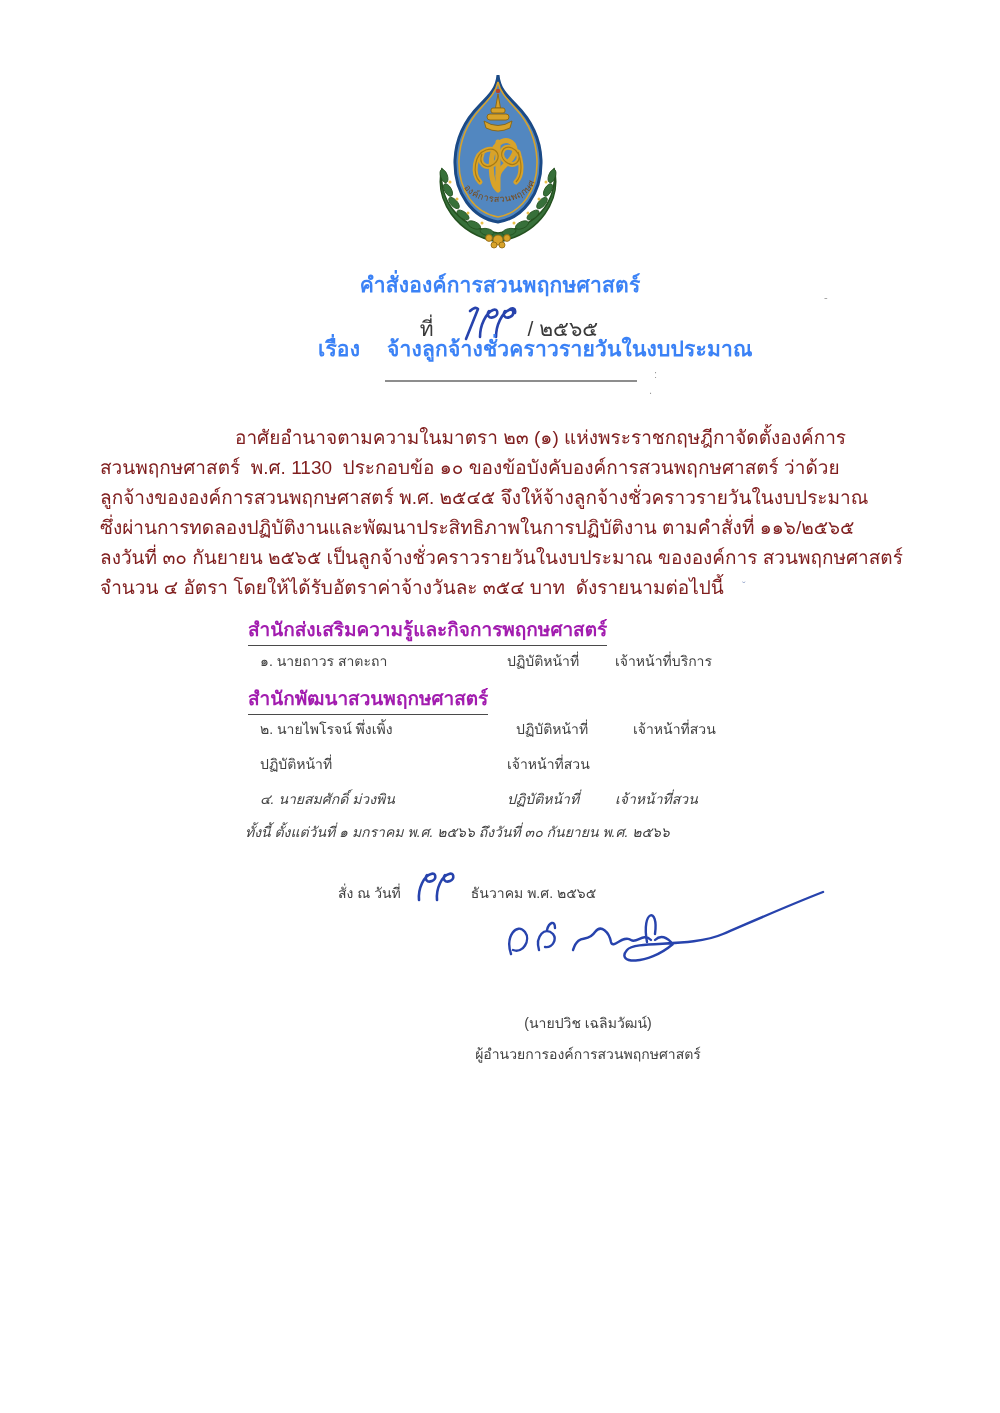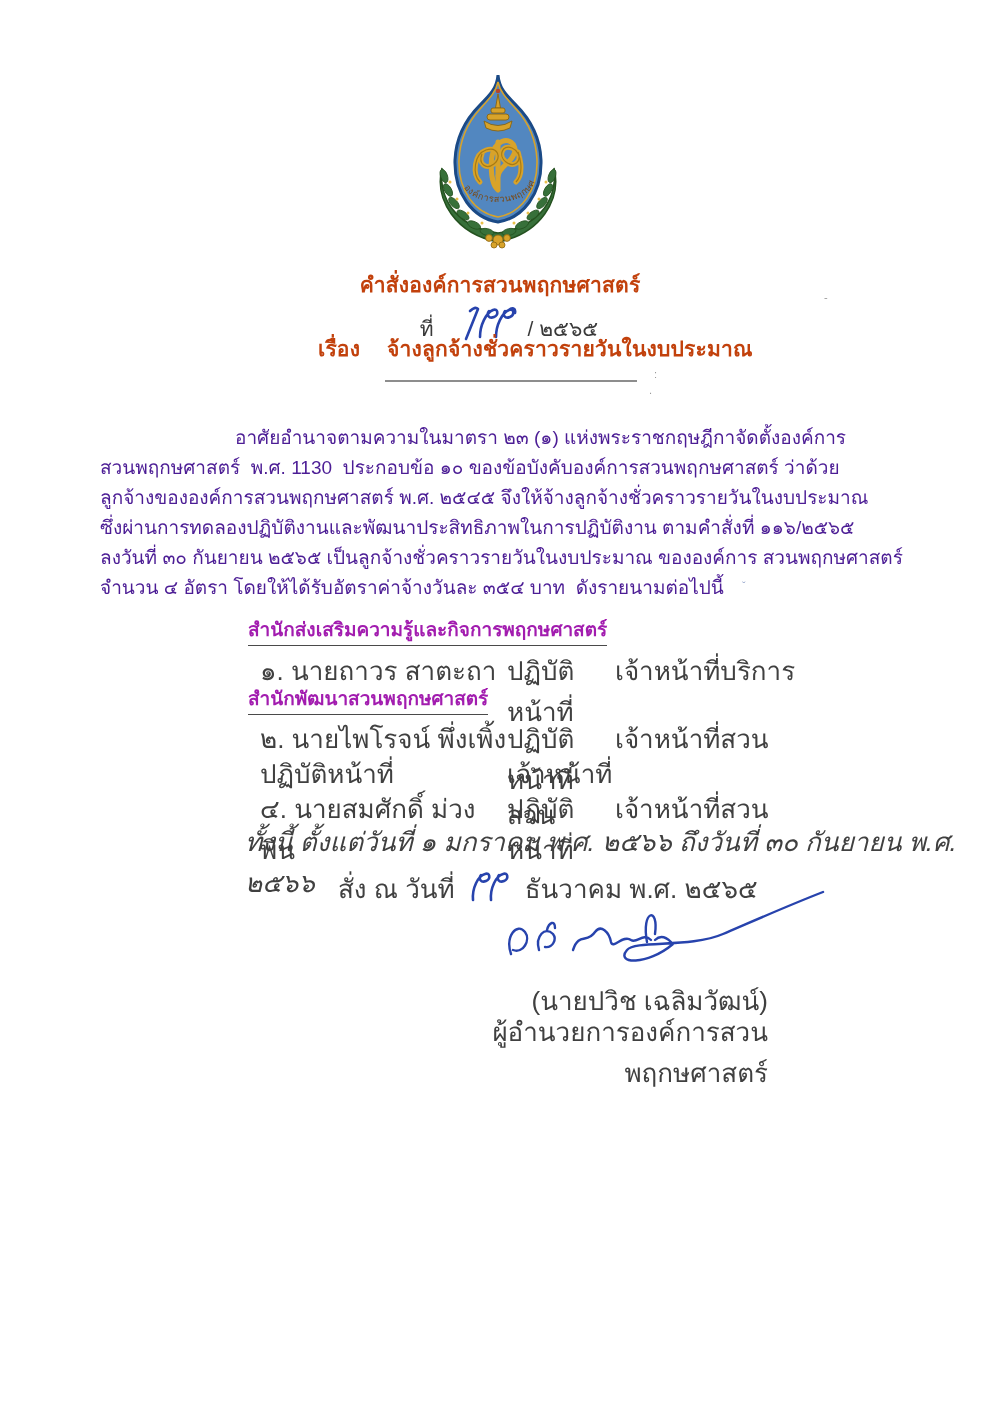--- a/index.html
+++ b/index.html
@@ -7,31 +7,31 @@
     position:relative;
     width:1000px;height:1413px;
     margin:0 auto;
     background:#ffffff;
     overflow:hidden;
     font-family:"Liberation Sans", sans-serif;
     color:#3f3f3f;
   }
   .abs{position:absolute;}
   .center-row{left:0;right:0;display:flex;justify-content:center;align-items:baseline;}
-  .t-title{font-size:21px;font-weight:600;color:#c2410c;letter-spacing:0.2px;}
+  .t-title{font-size:21px;font-weight:600;color:#3b82f6;letter-spacing:0.2px;}
   .t-no{font-size:21px;color:#3a3a3a;}
-  .t-body{font-size:19px;color:#4c1d95;line-height:30px;}
-  .t-row{font-size:26px;color:#404040;}
+  .t-body{font-size:19px;color:#7f1d1d;line-height:30px;}
+  .t-row{font-size:14px;color:#404040;}
   .heading{font-size:19px;font-weight:700;color:#a21caf;}
   .heading .u{border-bottom:1.6px solid #4a4a4a;padding-bottom:1px;display:inline-block;}
   .rule{background:#8d8d8d;height:2px;}
   .roster-row{display:grid;grid-template-columns:247px 108px auto;align-items:baseline;}
   .speck{position:absolute;color:#9a9a9a;font-size:11px;}
   svg .ink{stroke:#2743ad;fill:none;stroke-linecap:round;stroke-linejoin:round;}
-  .sig-center{text-align:right;}
+  .sig-center{text-align:center;margin-top:32px;}
   .paragraph-line{white-space:pre-wrap;}
 </style>
 </head>
 <body>
 
 <div class="page">
 
   <div class="abs" style="left:428px;top:72px;width:140px;height:182px;">
     <svg width="140" height="182" viewBox="0 0 140 182">
 
@@ -151,30 +151,30 @@
   </div>
   <div class="abs roster-row t-row" style="left:260px;top:650px;width:560px;">
     <span>๑. นายถาวร  สาตะถา</span>
     <span>ปฏิบัติหน้าที่</span>
     <span>เจ้าหน้าที่บริการ</span>
   </div>
 
   <div class="abs heading" style="left:248px;top:683px;">
     <span class="u">สำนักพัฒนาสวนพฤกษศาสตร์</span>
   </div>
-  <div class="abs roster-row t-row" style="left:260px;top:718px;width:560px;">
+  <div class="abs roster-row t-row" style="left:260px;top:718px;width:560px;gap:9px;">
     <span>๒. นายไพโรจน์  พึ่งเพิ้ง</span>
     <span>ปฏิบัติหน้าที่</span>
     <span>เจ้าหน้าที่สวน</span>
   </div>
   <div class="abs roster-row t-row" style="left:260px;top:753px;width:560px;">
     <span>ปฏิบัติหน้าที่</span>
     <span>เจ้าหน้าที่สวน</span>
   </div>
-  <div class="abs roster-row t-row" style="left:260px;top:788px;width:560px;">
+  <div class="abs roster-row t-row" style="left:260px;top:788px;width:560px;font-style:italic;">
     <span>๔. นายสมศักดิ์  ม่วงพิน</span>
     <span>ปฏิบัติหน้าที่</span>
     <span>เจ้าหน้าที่สวน</span>
   </div>
 
   <div class="abs t-row" style="left:245px;top:821px;font-style:italic;">ทั้งนี้  ตั้งแต่วันที่  ๑  มกราคม พ.ศ. ๒๕๖๖  ถึงวันที่ ๓๐ กันยายน  พ.ศ. ๒๕๖๖</div>
 
   <div class="abs" style="left:338px;top:858px;display:flex;align-items:baseline;">
     <span class="t-row">สั่ง ณ วันที่</span>
     <span style="width:12px;"></span>

